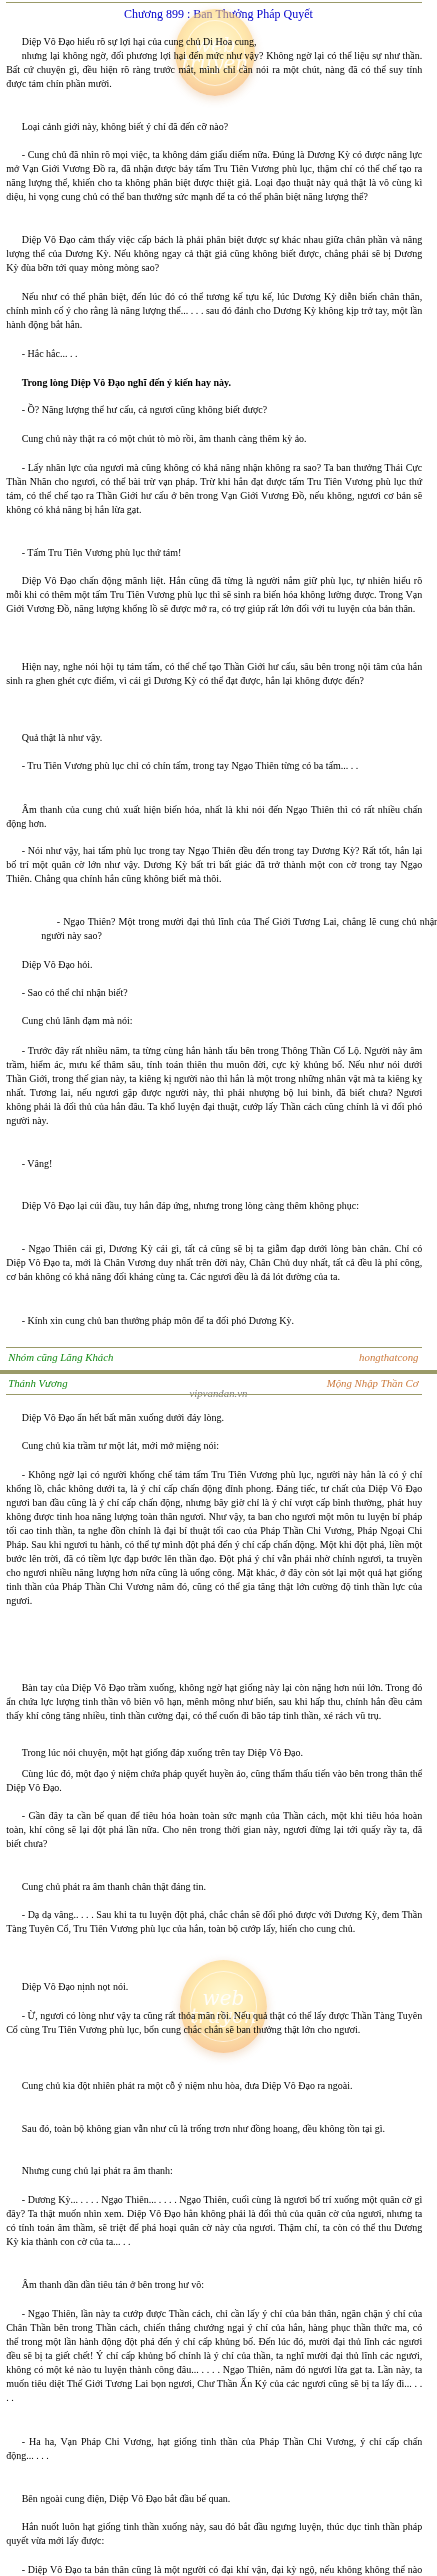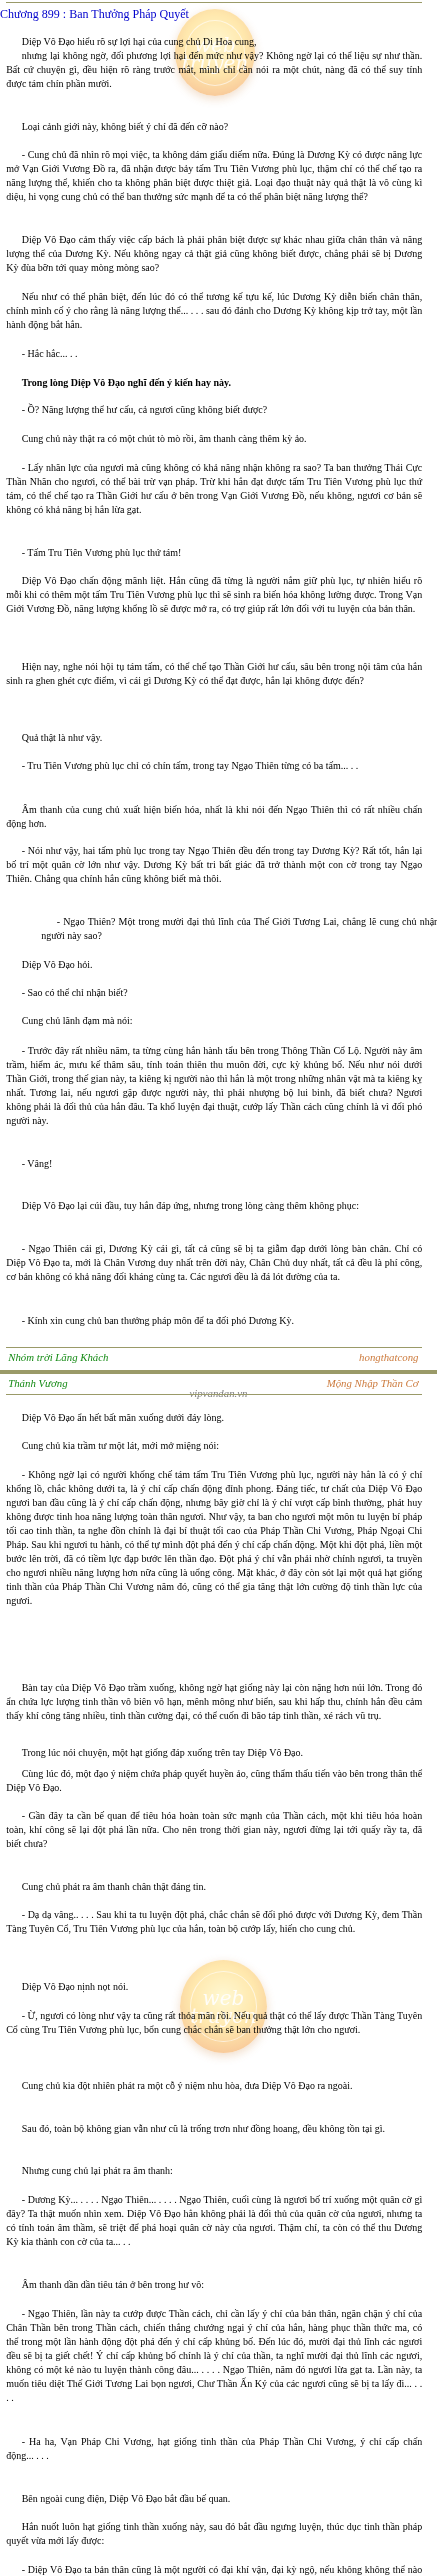--- a/index.html
+++ b/index.html
@@ -1,20 +1,20 @@
 <!DOCTYPE html>
 <html style="font-size:8.2px"><head>
 <meta charset="utf-8">
 <style>
   html, body { margin: 0; padding: 0; background: #ffffff; }
   body { width: 437px; height: 4005px; position: relative; overflow: hidden;
          font-family: "Liberation Serif", "DejaVu Serif", serif; color: #000; }
   .rule { position: absolute; left: 6.2px; width: 416px; height: 1px; background: #9a9a68; }
   .band { position: absolute; left: 0; width: 437px; height: 4.1px; background: #9a9a68; }
-  .title { position: absolute; left: 0; width: 437px; top: 6.2px; 
+  .title { position: absolute; left: 0; width: 437px; top: 6.2px; text-align: center;
            font-size: 12px; line-height: 16.5px; color: #0000cc; }
   .para { position: absolute; left: 6.2px; width: 416px; font-size: 10px; line-height: 14px;
           text-align: justify; text-indent: 15.5px; margin: 0; }
   .hf { position: absolute; font-style: italic; font-size: 10.8px; line-height: 13.4px; }
   .hf.left { left: 8.2px; color: #148a14; }
   .hf.right { right: 18.5px; color: #cc7a3c; }
   .hf.center { left: 0; width: 437px; text-align: center; color: #808080; }
   .wm { position: absolute; border-radius: 50%; opacity: 0.55; pointer-events: none;
         background: radial-gradient(circle at 50% 40%, #fff4b0 0%, #ffd66b 45%, #f4a24a 78%, #e88a3c 100%);
         box-shadow: 0 3.1px 9.3px rgba(200,120,40,0.45); }
@@ -33,21 +33,21 @@
 
 <div class="wm" style="left:175px;top:9.3px;width:80px;height:87px;">
   <span class="w1">web</span>
   <span class="w2">truyen</span>
 </div>
 
 <p class="para" style="top:35px;">Diệp Vô Đạo hiểu rõ sự lợi hại của cung chủ Di Hoa cung,</p>
 <p class="para" style="top:49px;">nhưng lại không ngờ, đối phương lợi hại đến mức như vậy? Không ngờ lại có thể liệu sự như thần. Bất cứ chuyện gì, đều hiện rõ ràng trước mắt, mình chỉ cần nói ra một chút, nàng đã có thể suy tính được tám chín phần mười.</p>
 <p class="para" style="top:120px;">Loại cảnh giới này, không biết ý chí đã đến cỡ nào?</p>
 <p class="para" style="top:148px;">- Cung chủ đã nhìn rõ mọi việc, ta không dám giấu diếm nữa. Đúng là Dương Kỳ có được năng lực mở Vạn Giới Vương Đồ ra, đã nhận được bảy tấm Tru Tiên Vương phù lục, thậm chí có thể chế tạo ra năng lượng thể, khiến cho ta không phân biệt được thiệt giả. Loại đạo thuật này quả thật là vô cùng kì diệu, hi vọng cung chủ có thể ban thưởng sức mạnh để ta có thể phân biệt năng lượng thể?</p>
-<p class="para" style="top:233px;">Diệp Vô Đạo cảm thấy việc cấp bách là phải phân biệt được sự khác nhau giữa chân thân và năng lượng thể của Dương Kỳ. Nếu không ngay cả thật giả cũng không biết được, chẳng phải sẽ bị Dương Kỳ đùa bỡn tới quay mòng mòng sao?</p>
+<p class="para" style="top:233px;">Diệp Vô Đạo cảm thấy việc cấp bách là phải phân biệt được sự khác nhau giữa chân phần và năng lượng thể của Dương Kỳ. Nếu không ngay cả thật giả cũng không biết được, chẳng phải sẽ bị Dương Kỳ đùa bỡn tới quay mòng mòng sao?</p>
 <p class="para" style="top:290px;">Nếu như có thể phân biệt, đến lúc đó có thể tương kế tựu kế, lúc Dương Kỳ diễn biến chân thân, chính mình cố ý cho rằng là năng lượng thể... . . . sau đó đánh cho Dương Kỳ không kịp trở tay, một lần hành động bắt hắn.</p>
 <p class="para" style="top:347px;">- Hắc hắc... . .</p>
 <p class="para" style="top:376px;font-weight:bold;">Trong lòng Diệp Vô Đạo nghĩ đến ý kiến hay này.</p>
 <p class="para" style="top:403px;">- Ồ? Năng lượng thể hư cấu, cả ngươi cũng không biết được?</p>
 <p class="para" style="top:432px;">Cung chủ này thật ra có một chút tò mò rồi, âm thanh càng thêm kỳ ảo.</p>
 <p class="para" style="top:461px;">- Lấy nhãn lực của ngươi mà cũng không có khả năng nhận không ra sao? Ta ban thưởng Thái Cực Thần Nhãn cho ngươi, có thể bài trừ vạn pháp. Trừ khi hắn đạt được tấm Tru Tiên Vương phù lục thứ tám, có thể chế tạo ra Thần Giới hư cấu ở bên trong Vạn Giới Vương Đồ, nếu không, ngươi cơ bản sẽ không có khả năng bị hắn lừa gạt.</p>
 <p class="para" style="top:546px;">- Tấm Tru Tiên Vương phù lục thứ tám!</p>
 <p class="para" style="top:574px;">Diệp Vô Đạo chấn động mãnh liệt. Hắn cũng đã từng là người nắm giữ phù lục, tự nhiên hiểu rõ mỗi khi có thêm một tấm Tru Tiên Vương phù lục thì sẽ sinh ra biến hóa không lường được. Trong Vạn Giới Vương Đồ, năng lượng khổng lồ sẽ được mở ra, có trợ giúp rất lớn đối với tu luyện của bản thân.</p>
 <p class="para" style="top:660px;">Hiện nay, nghe nói hội tụ tám tấm, có thể chế tạo Thần Giới hư cấu, sâu bên trong nội tâm của hắn sinh ra ghen ghét cực điểm, vì cái gì Dương Kỳ có thể đạt được, hắn lại không được đến?</p>
 <p class="para" style="top:731px;">Quả thật là như vậy.</p>
@@ -58,21 +58,21 @@
 <p class="para" style="top:958px;">Diệp Vô Đạo hỏi.</p>
 <p class="para" style="top:986px;">- Sao có thể chỉ nhận biết?</p>
 <p class="para" style="top:1014px;">Cung chủ lãnh đạm mà nói:</p>
 <p class="para" style="top:1044px;">- Trước đây rất nhiều năm, ta từng cùng hắn hành tẩu bên trong Thông Thần Cổ Lộ. Người này âm trầm, hiểm ác, mưu kế thâm sâu, tính toán thiên thu muôn đời, cực kỳ khủng bố. Nếu như nói dưới Thần Giới, trong thế gian này, ta kiêng kị người nào thì hắn là một trong những nhân vật mà ta kiêng kỵ nhất. Tương lai, nếu ngươi gặp được người này, thì phải nhượng bộ lui binh, đã biết chưa? Ngươi không phải là đối thủ của hắn đâu. Ta khổ luyện đại thuật, cướp lấy Thần cách cũng chính là vì đối phó người này.</p>
 <p class="para" style="top:1157px;">- Vâng!</p>
 <p class="para" style="top:1199px;">Diệp Vô Đạo lại cúi đầu, tuy hắn đáp ứng, nhưng trong lòng càng thêm không phục:</p>
 <p class="para" style="top:1242px;">- Ngạo Thiên cái gì, Dương Kỳ cái gì, tất cả cũng sẽ bị ta giẫm đạp dưới lòng bàn chân. Chỉ có Diệp Vô Đạo ta, mới là Chân Vương duy nhất trên đời này, Chân Chủ duy nhất, tất cả đều là phí công, cơ bản không có khả năng đối kháng cùng ta. Các ngươi đều là đá lót đường của ta.</p>
 <p class="para" style="top:1314px;">- Kính xin cung chủ ban thưởng pháp môn để ta đối phó Dương Kỳ.</p>
 
 <div class="rule" style="top:1347px;"></div>
-<div class="hf left" style="top:1351px;">Nhóm trời Lãng Khách</div>
+<div class="hf left" style="top:1351px;">Nhóm cũng Lãng Khách</div>
 <div class="hf right" style="top:1351px;">hongthatcong</div>
 <div class="band" style="top:1370px;"></div>
 <div class="hf left" style="top:1377px;">Thánh Vương</div>
 <div class="hf center" style="top:1387px;">vipvandan.vn</div>
 <div class="hf right" style="top:1377px;">Mộng Nhập Thần Cơ</div>
 <div class="rule" style="top:1394px;"></div>
 
 <p class="para" style="top:1411px;">Diệp Vô Đạo ẩn hết bất mãn xuống dưới đáy lòng.</p>
 <p class="para" style="top:1439px;">Cung chủ kia trầm tư một lát, mới mở miệng nói:</p>
 <p class="para" style="top:1468px;">- Không ngờ lại có người khống chế tám tấm Tru Tiên Vương phù lục, người này hẳn là có ý chí khổng lồ, chắc không dưới ta, là ý chí cấp chấn động đỉnh phong. Đáng tiếc, tư chất của Diệp Vô Đạo ngươi ban đầu cũng là ý chí cấp chấn động, nhưng bây giờ chỉ là ý chí vượt cấp bình thường, phát huy không được tinh hoa năng lượng toàn thân ngươi. Như vậy, ta ban cho ngươi một môn tu luyện bí pháp tối cao tinh thần, ta nghe đồn chính là đại bí thuật tối cao của Pháp Thần Chi Vương, Pháp Ngoại Chi Pháp. Sau khi ngươi tu hành, có thể tự mình đột phá đến ý chí cấp chấn động. Một khi đột phá, liền một bước lên trời, đã có tiềm lực đạp bước lên thần đạo. Đột phá ý chí vẫn phải nhờ chính ngươi, ta truyền cho ngươi nhiều năng lượng hơn nữa cũng là uổng công. Mặt khác, ở đây còn sót lại một quả hạt giống tinh thần của Pháp Thần Chi Vương năm đó, cũng có thể gia tăng thật lớn cường độ tinh thần lực của ngươi.</p>

